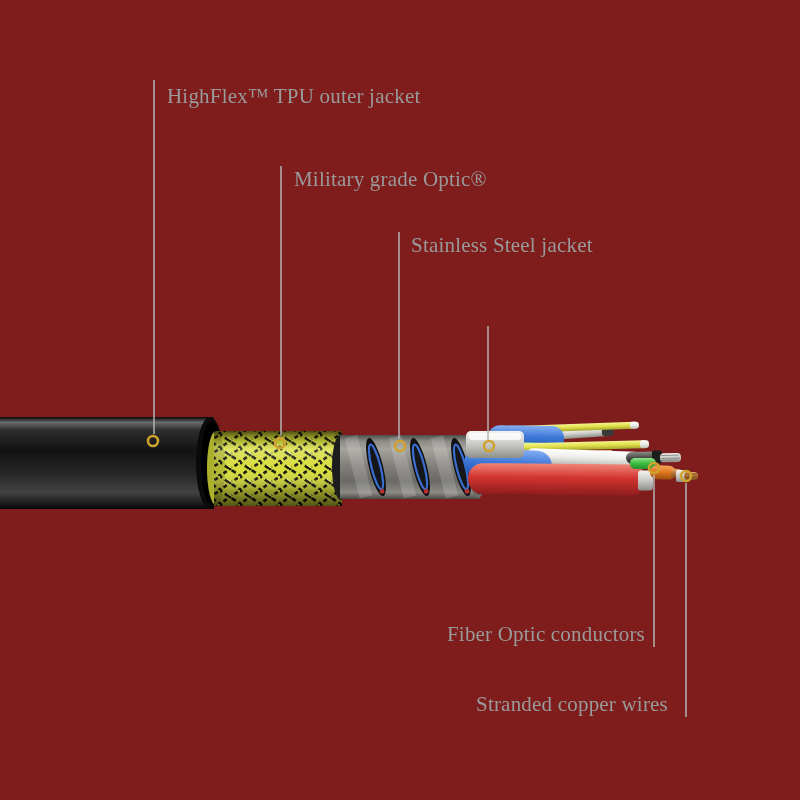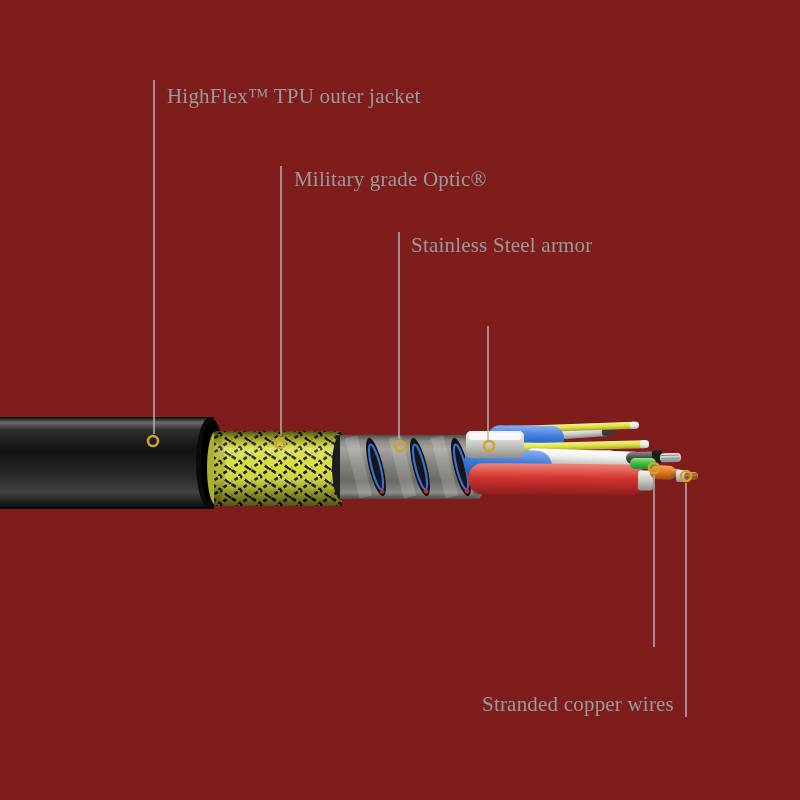--- a/index.html
+++ b/index.html
@@ -230,19 +230,20 @@
     <circle class="marker" cx="400" cy="446" r="5"></circle>
     <circle class="marker" cx="489" cy="446" r="5"></circle>
     <circle class="marker" cx="654" cy="468" r="5"></circle>
     <circle class="marker" cx="686" cy="476" r="5"></circle>
   </svg>
 
   <div class="label" style="left:167px;top:84px">HighFlex™ TPU outer jacket</div>
 
   <div class="label" style="left:294px;top:167px">Military grade Optic®</div>
 
-  <div class="label" style="left:411px;top:233px">Stainless Steel armor</div>
-
-
-
-  <div class="label right" style="right:126px;top:692px">Stranded copper wires</div>
+  <div class="label" style="left:411px;top:233px">Stainless Steel jacket</div>
+
+
+  <div class="label right" style="right:155px;top:622px">Fiber Optic conductors</div>
+
+  <div class="label right" style="right:132px;top:692px">Stranded copper wires</div>
 
 </div>
 
 </body></html>

